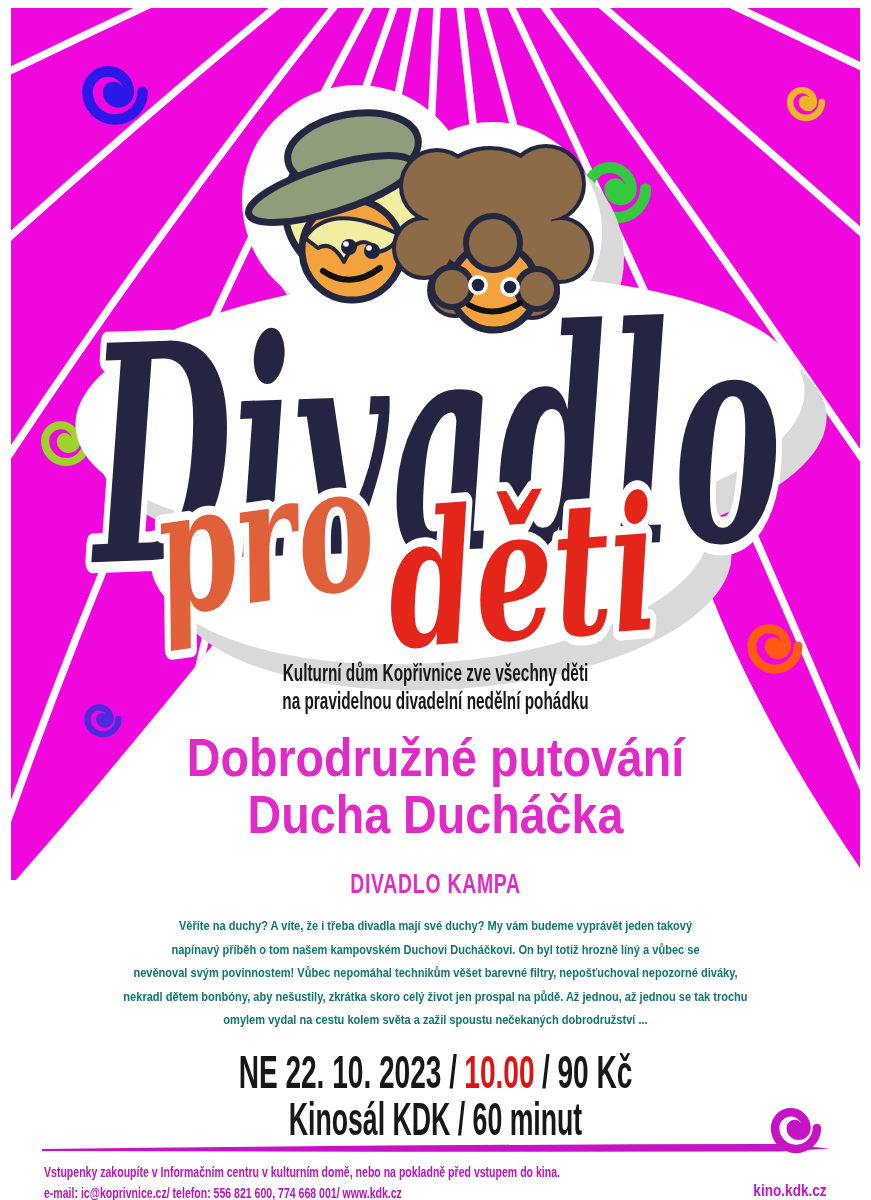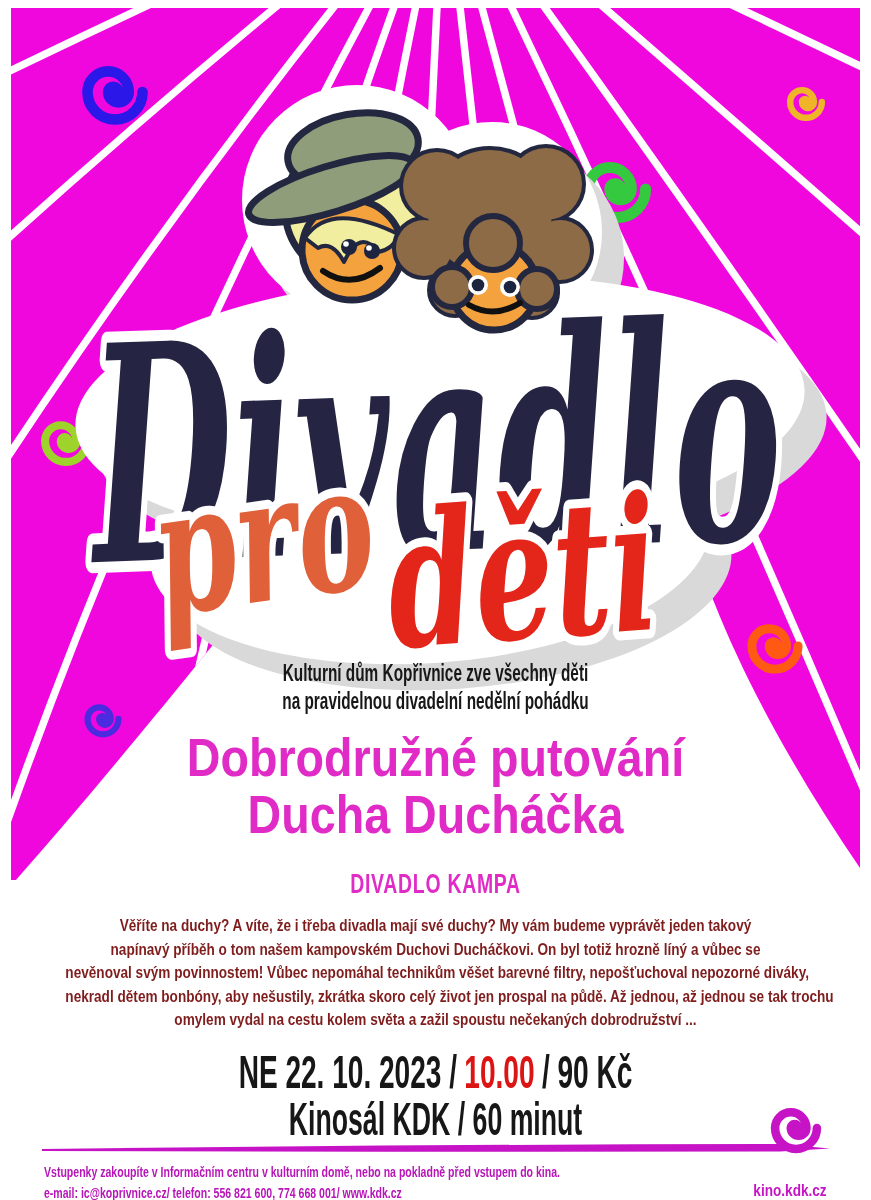--- a/index.html
+++ b/index.html
@@ -8,21 +8,21 @@
     font-family:"Liberation Sans",sans-serif;margin:0 auto;
   }
   .bg{position:absolute;left:0;top:0;width:871px;height:1200px;display:block;}
   .tline{
     position:absolute;left:0;right:0;text-align:center;white-space:nowrap;
     font-weight:bold;color:#171717;transform-origin:50% 50%;
   }
   .intro{top:659px;font-size:24px;line-height:28px;transform:scaleX(0.64);}
   .heading{top:729px;font-size:53px;line-height:57px;color:#e02bc6;transform:scaleX(0.88);}
   .kampa{top:869px;font-size:27px;color:#e02bc6;transform:scaleX(0.72);letter-spacing:1px;}
-  .paragraph{top:914px;font-size:16px;line-height:23.5px;color:#7f1d1d;}
+  .paragraph{top:914px;font-size:13px;line-height:23.5px;color:#0f766e;}
   .paragraph div{transform:scaleX(0.85);white-space:nowrap;}
   .sched1{top:1045px;font-size:46px;transform:scaleX(0.61);}
   .sched2{top:1092px;font-size:46px;transform:scaleX(0.58);}
   .sched1 .time{color:#dd1414;margin:0 12px;}
   .footer-line{
     position:absolute;left:44px;white-space:nowrap;font-weight:bold;font-size:15.5px;
     color:#b815b8;transform:scaleX(0.68);transform-origin:0 50%;
   }
   .f1{top:1163px;}
   .f2{top:1184px;}

